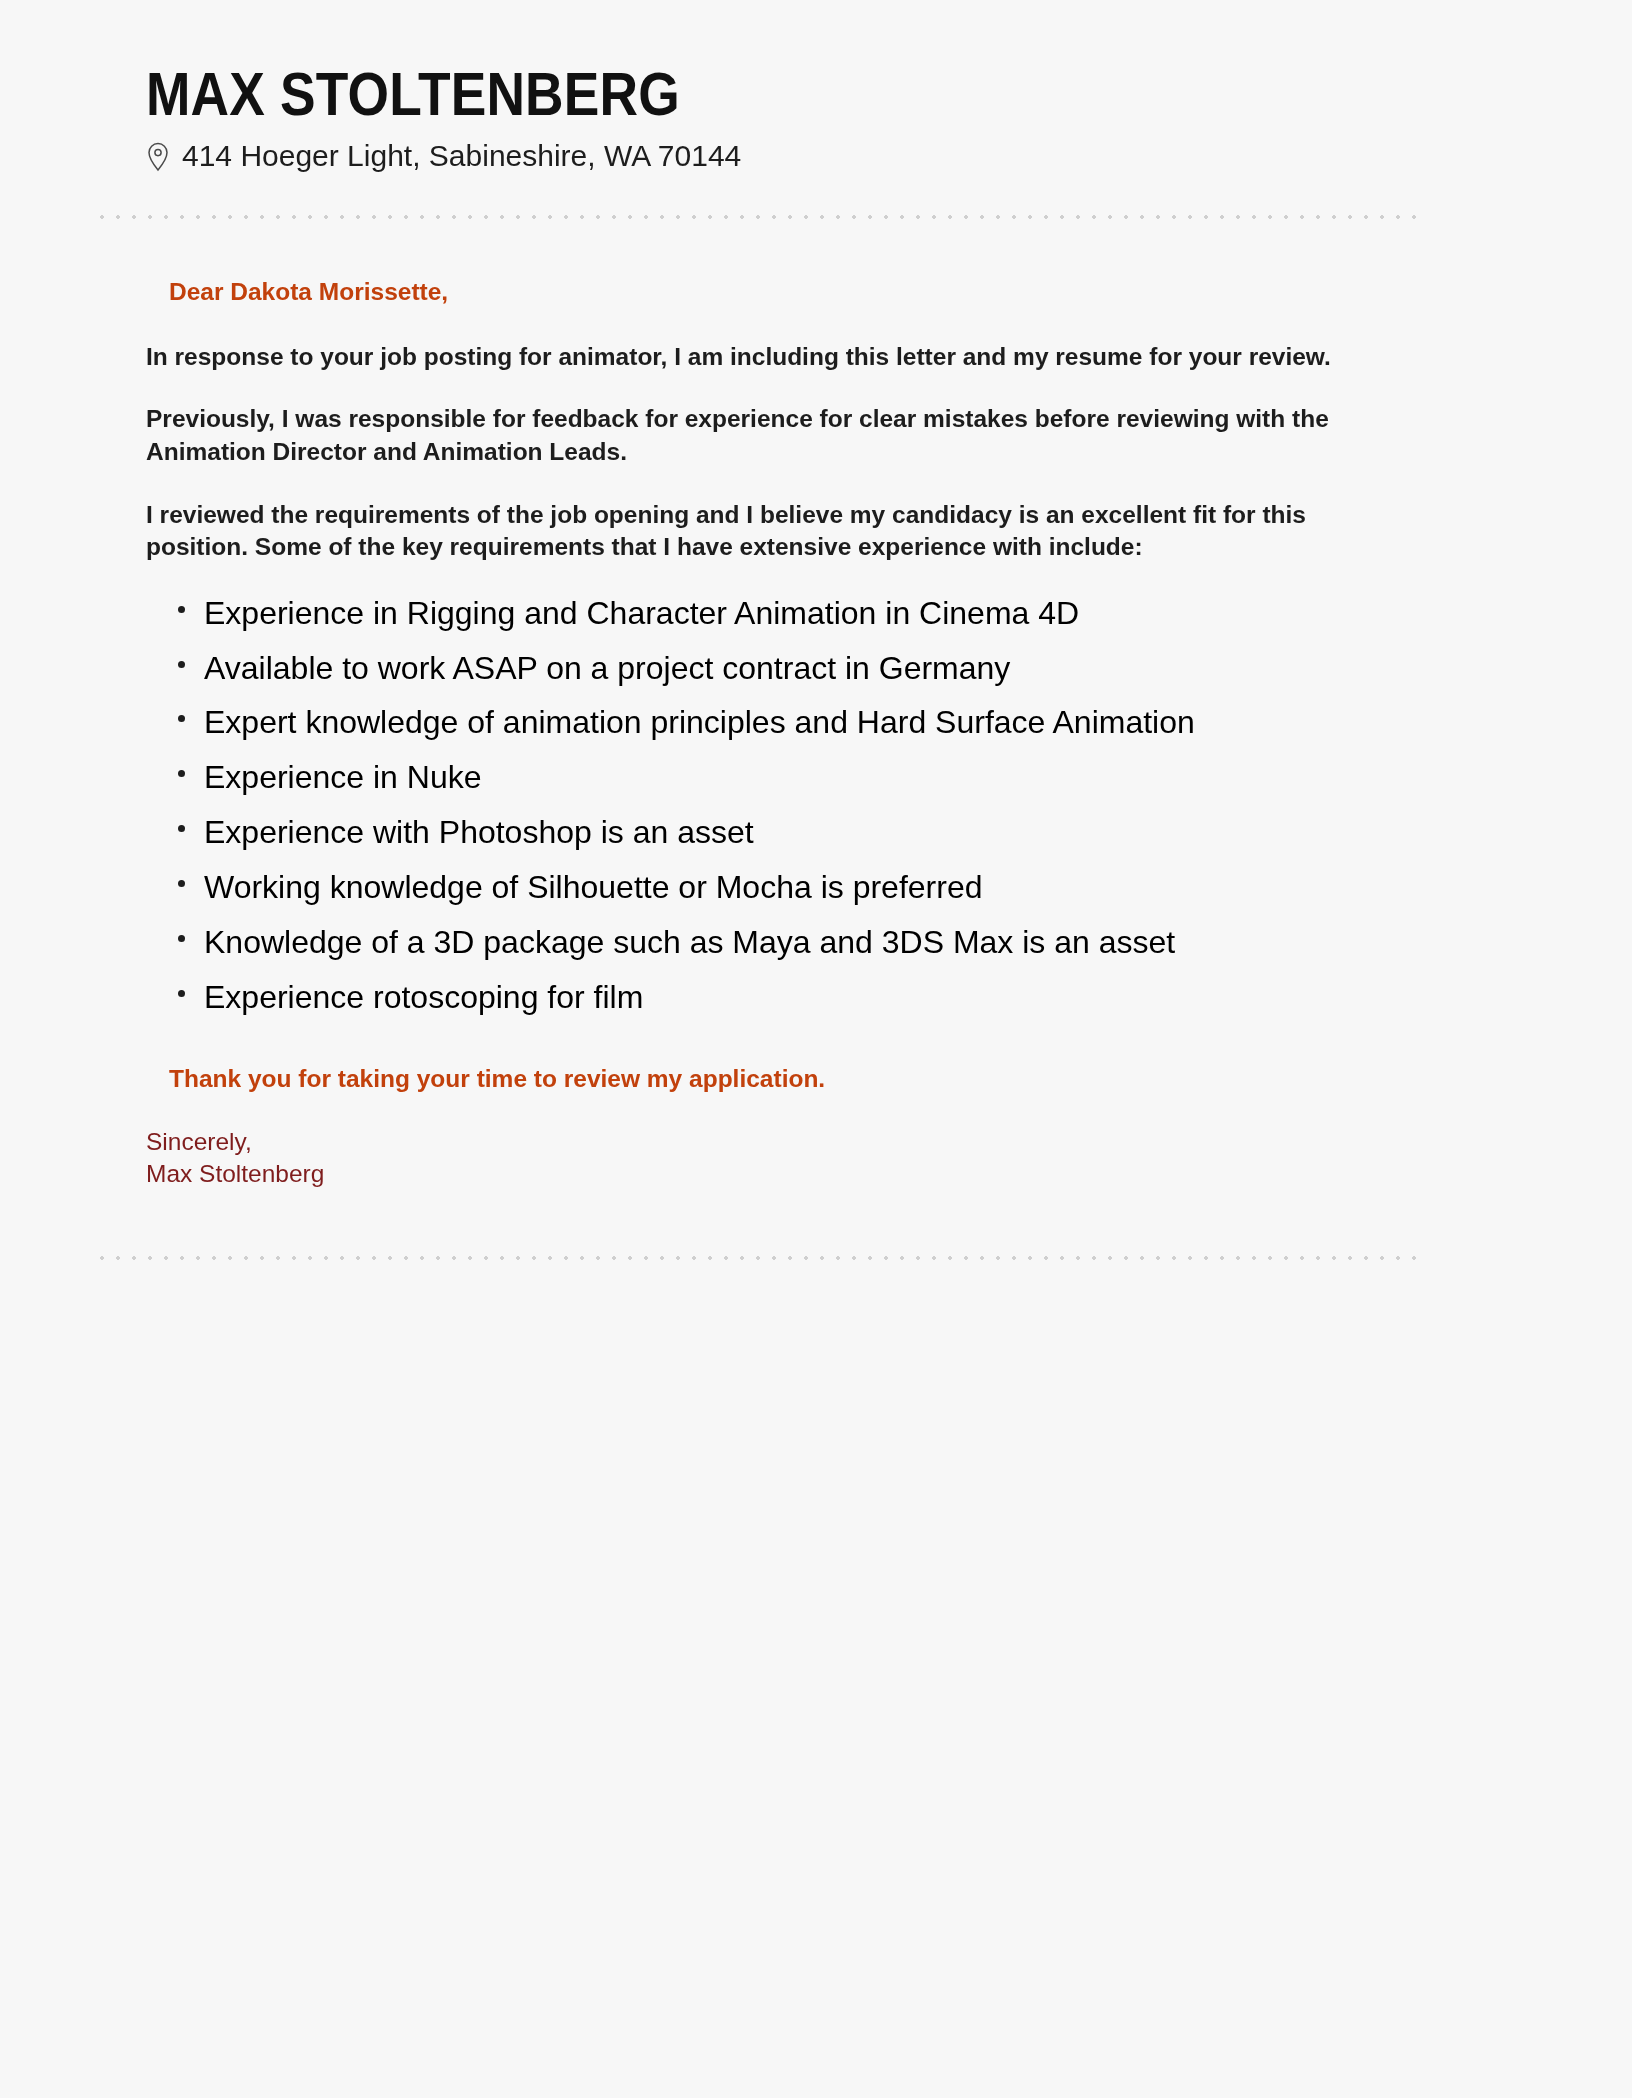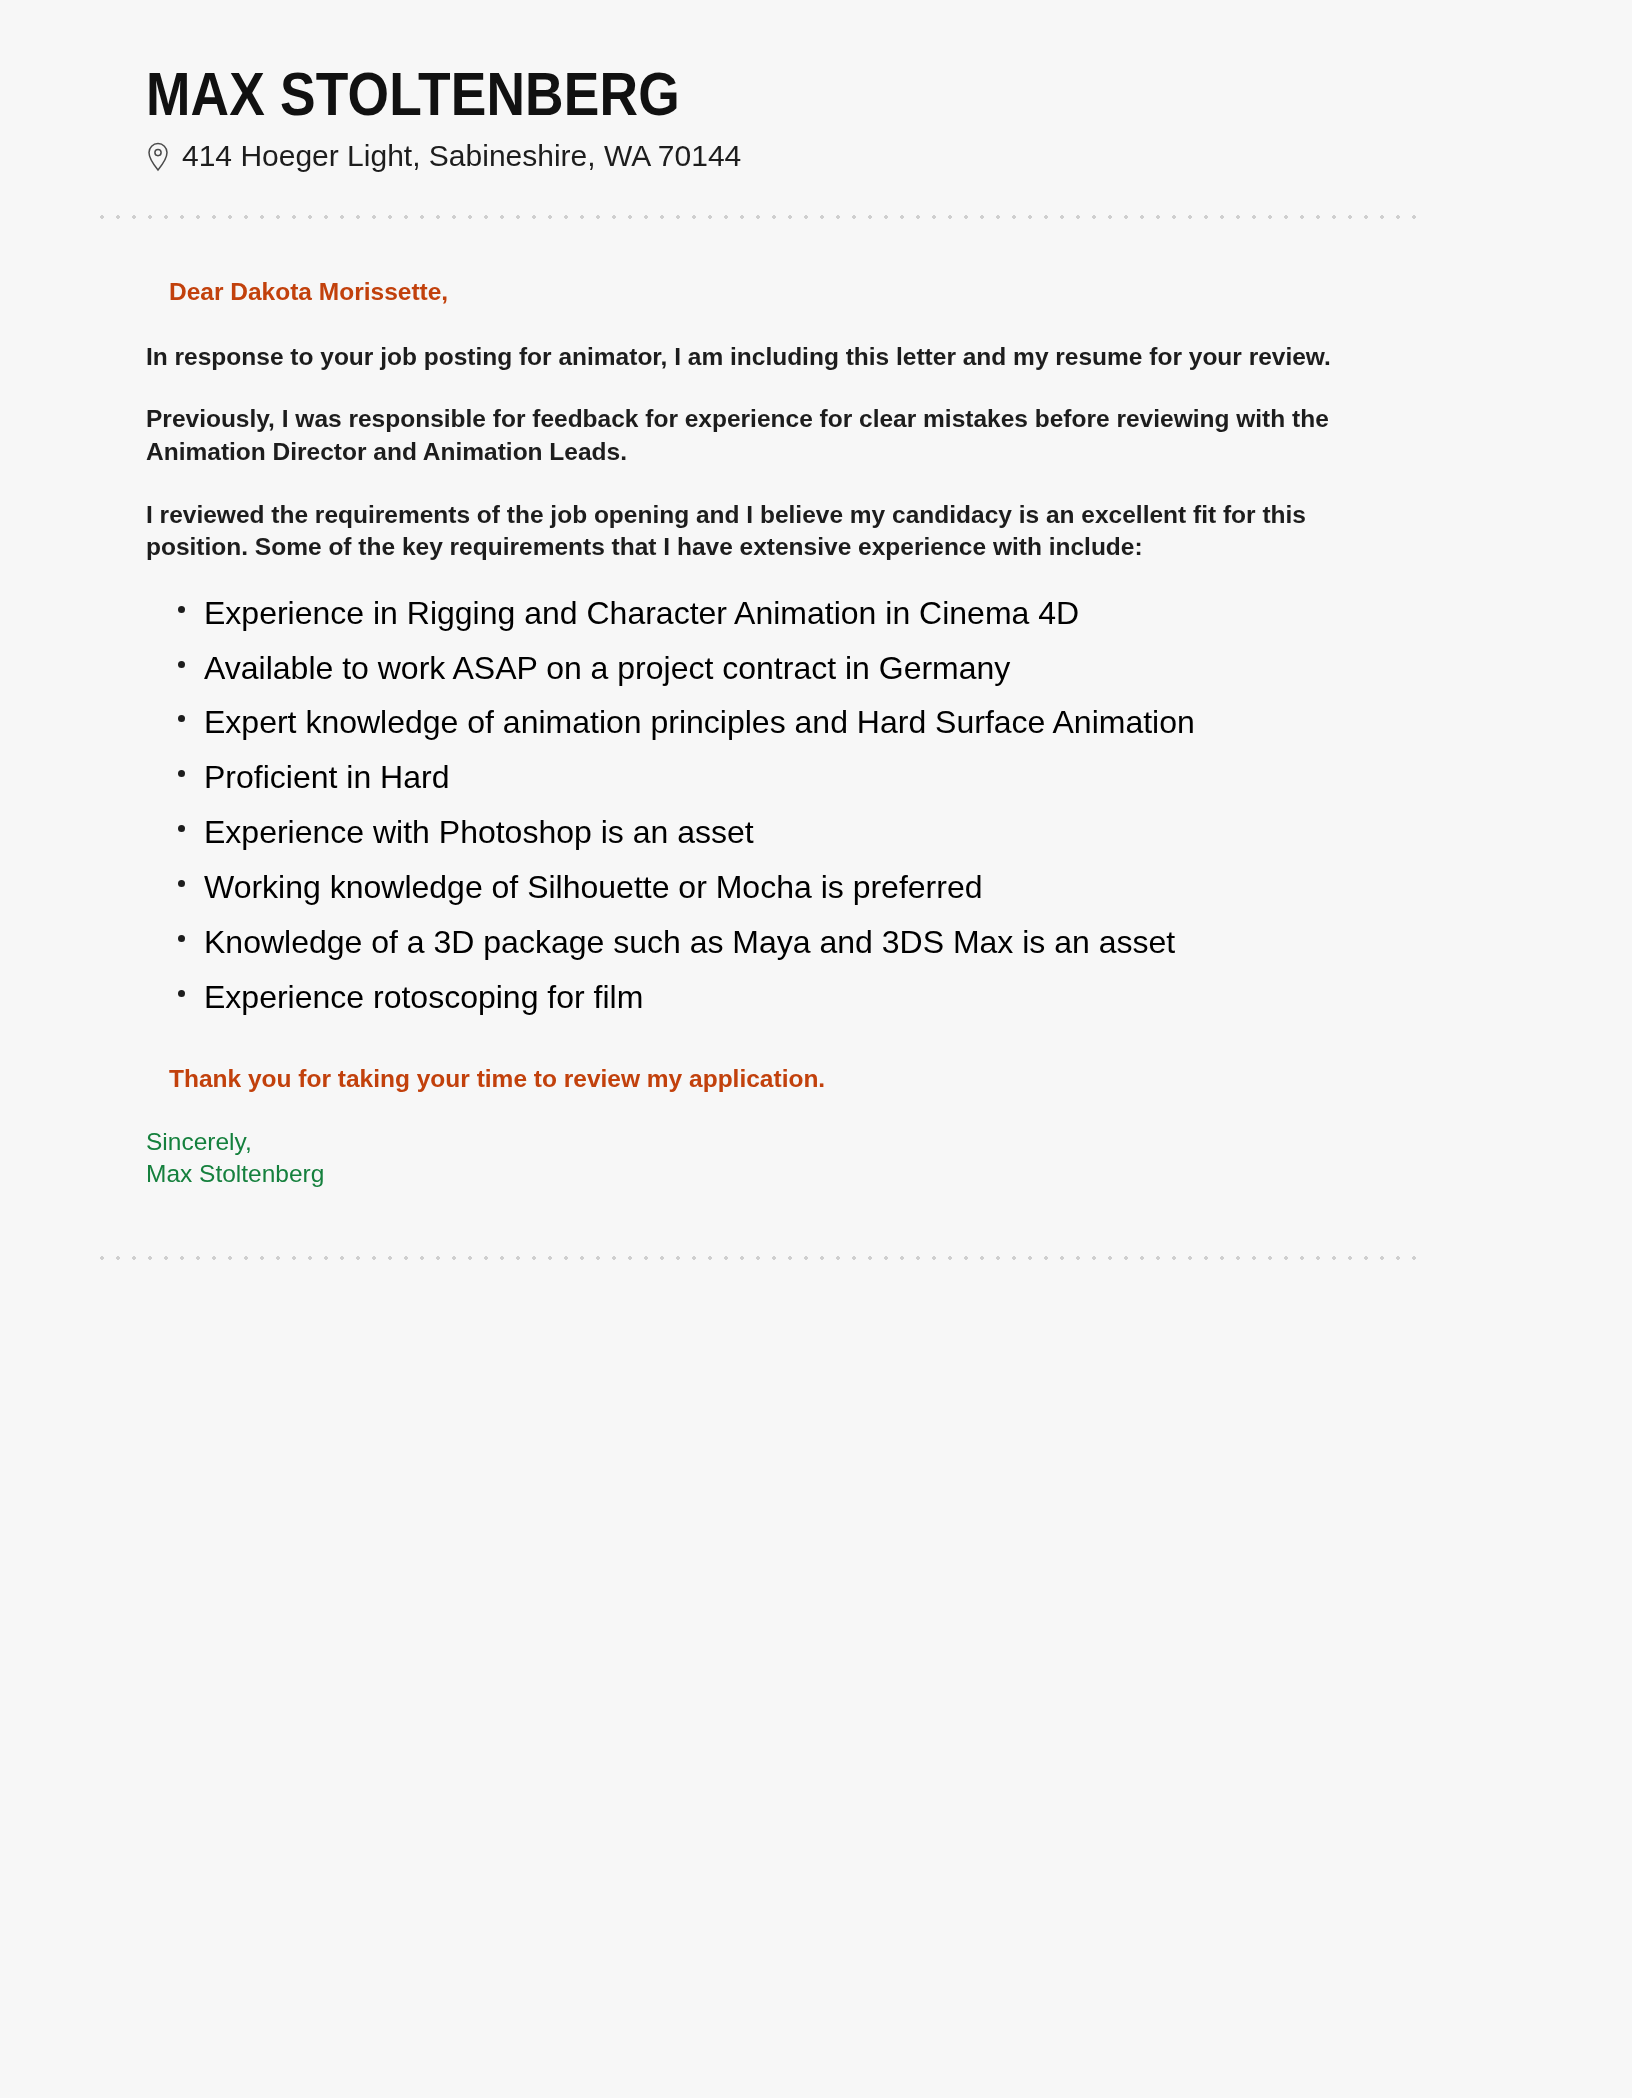--- a/index.html
+++ b/index.html
@@ -140,21 +140,21 @@
 
   .closing-bold {
     margin-top: 46px !important;
     margin-bottom: 30px !important;
   }
 
   .signature {
     margin: 0;
     font-size: 24.5px;
     line-height: 1.33;
-    color: #15803d;
+    color: #7f1d1d;
   }
   .signature div { margin: 0; }
 
   .bottom-spacer { height: 64px; }
 </style>
 </head>
 <body>
 
 <div class="page">
   <div class="content">
@@ -182,21 +182,21 @@
       <p>In response to your job posting for animator, I am including this letter and my resume for your review.</p>
 
       <p>Previously, I was responsible for feedback for experience for clear mistakes before reviewing with the Animation Director and Animation Leads.</p>
 
       <p>I reviewed the requirements of the job opening and I believe my candidacy is an excellent fit for this position. Some of the key requirements that I have extensive experience with include:</p>
 
       <ul class="bullets">
         <li>Experience in Rigging and Character Animation in Cinema 4D</li>
         <li>Available to work ASAP on a project contract in Germany</li>
         <li>Expert knowledge of animation principles and Hard Surface Animation</li>
-        <li>Proficient in Hard</li>
+        <li>Experience in Nuke</li>
         <li>Experience with Photoshop is an asset</li>
         <li>Working knowledge of Silhouette or Mocha is preferred</li>
         <li>Knowledge of a 3D package such as Maya and 3DS Max is an asset</li>
         <li>Experience rotoscoping for film</li>
       </ul>
 
       <p class="bold closing-bold">Thank you for taking your time to review my application.</p>
 
       <div class="signature">
         <div>Sincerely,</div>

